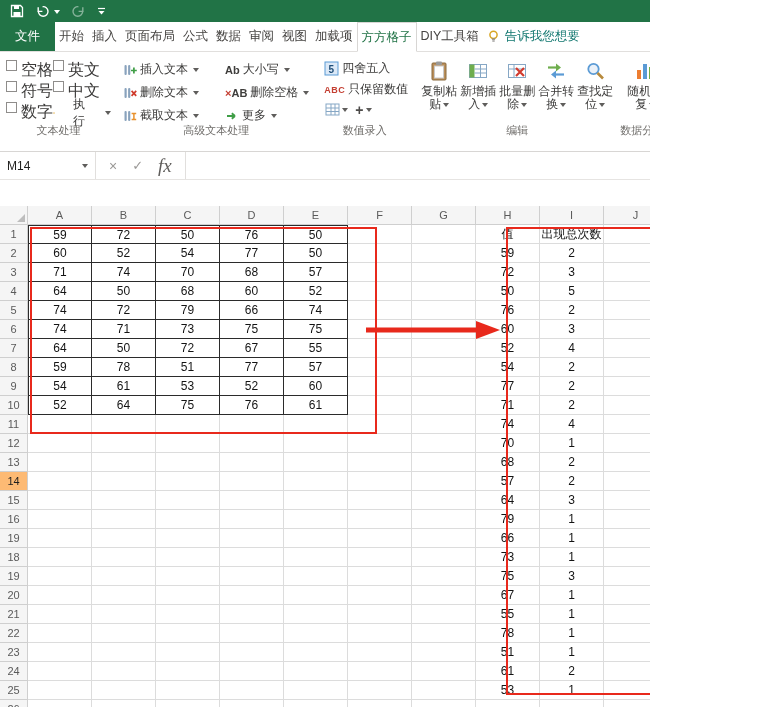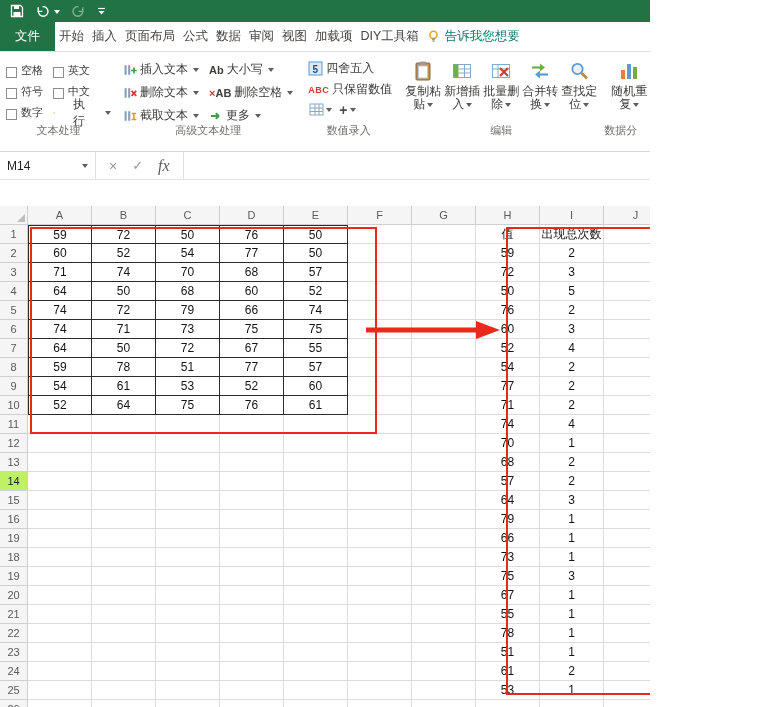--- a/index.html
+++ b/index.html
@@ -26,26 +26,26 @@
 
   
   .ribbon { height:100px; background:#fff; border-bottom:1px solid #d8d6d4; display:flex; align-items:stretch; overflow:hidden; }
   .group { position:relative; padding:3px 6px 15px; }
   .group.flex1 { flex:1; }
   .group-label { position:absolute; bottom:13px; left:0; right:0; text-align:center; font-size:11px; color:#6f6d6a; white-space:nowrap; }
   .group-label.right { text-align:left; padding-right:16px; }
   .sep { width:1px; background:#e4e2e0; margin:4px 0; }
 
   .cb-grid { display:grid; grid-template-columns:47px 58px; grid-auto-rows:21px; align-items:center; padding-top:5px; }
-  .cb { display:flex; align-items:flex-end; gap:4px; font-size:11px; color:#3b3a39; cursor:pointer; }
+  .cb { display:flex; align-items:flex-start; gap:4px; font-size:16px; color:#3b3a39; cursor:pointer; }
   .cb .box { width:11px; height:11px; border:1px solid #8f8d8b; background:#fff; flex:none; }
   .run-btn { display:flex; align-items:center; gap:18px; font-size:12px; color:#3b3a39; cursor:pointer; }
 
   .adv-grid { display:grid; grid-auto-flow:column; grid-template-rows:repeat(3,23px);
-              grid-template-columns:auto auto; column-gap:10px; align-items:center; padding-top:3px;text-align:right; }
+              grid-template-columns:auto auto; column-gap:26px; align-items:center; padding-top:3px;text-align:right; }
   .sm-btn { display:flex; align-items:center; gap:3px; font-size:12px; color:#3b3a39; white-space:nowrap; cursor:pointer; }
   .ic-text { font-weight:bold; font-size:11px; color:#3f3e3c; }
   .ic-text .red { color:#c43e31; }
   .ic-text.abc { font-size:9px; color:#c43e31; letter-spacing:.5px; }
 
   .num-wrap { display:flex; padding-top:1px; }
   .bigbtn { display:flex; flex-direction:column; align-items:center; width:38px; padding-top:4px; cursor:pointer; flex:none; }
   .bigbtn .lbl { font-size:12px; line-height:13px; text-align:center; color:#3b3a39; width:40px; margin-top:3px; }
   .bigbtn .lbl.narrow { width:26px; }
   .num-col { display:flex; flex-direction:column; gap:4px; padding-top:4px; margin-left:3px; }
@@ -55,37 +55,37 @@
 
   .big-row { display:flex; align-items:flex-start; padding-top:1px; gap:1px; width:100%; }
   .cut-col { display:flex; flex-direction:column; gap:5px; padding-top:5px; margin-left:auto; margin-right:-7px; }
 
   
   .formula-row { height:28px; display:flex; align-items:stretch; background:#fff; border-bottom:1px solid #e6e4e2; }
   .name-box { width:96px; display:flex; align-items:center; justify-content:space-between; padding:0 7px; font-size:12px; color:#1f1e1d; border-right:1px solid #e1dfdd; cursor:pointer; }
   .fx-btns { display:flex; align-items:center; gap:15px; padding:0 13px; border-right:1px solid #e1dfdd; }
   .fx-x { font-size:14px; color:#9a9896; cursor:pointer; }
   .fx-check { font-size:13px; color:#9a9896; cursor:pointer; }
-  .fx-fx { font-family:"Liberation Serif", serif; font-style:italic; font-size:16px; color:#5f5d5b; cursor:pointer; }
+  .fx-fx { font-family:"Liberation Serif", serif; font-style:italic; font-size:19px; color:#5f5d5b; cursor:pointer; }
   .formula-input { flex:1; cursor:text; }
   .gap { height:26px; background:#fff; }
 
   
   .sheet { position:relative; height:501px; overflow:hidden; }
   .col-row { display:flex; height:19px; }
   .corner { width:28px; height:19px; background:#f5f5f5; border-right:1px solid #cfcfcf; border-bottom:1px solid #cfcfcf; position:relative; flex:none; }
   .corner::after { content:""; position:absolute; right:2px; bottom:2px; width:0; height:0;
                    border-left:8px solid transparent; border-bottom:8px solid #bdbdbd; }
   .col-h { width:64px; height:19px; background:#f5f5f5; border-right:1px solid #cfcfcf; border-bottom:1px solid #cfcfcf;
            font-size:11px; color:#5a5a5a; display:flex; align-items:center; justify-content:center; flex:none; }
   .col-h.filler { flex:1; }
   .grid-row { display:flex; height:19px; }
   .row-h { width:28px; background:#f5f5f5; border-right:1px solid #cfcfcf; border-bottom:1px solid #cfcfcf;
            font-size:11px; color:#5a5a5a; display:flex; align-items:center; justify-content:center; flex:none; }
-  .row-h.active { background:#bef264; color:#1f1e1d; }
+  .row-h.active { background:#fdba74; color:#1f1e1d; }
   .cell { width:64px; background:#fff; border-right:1px solid #dcdcdc; border-bottom:1px solid #dcdcdc;
           font-size:12px; color:#141414; display:flex; align-items:center; justify-content:center; white-space:nowrap; flex:none; }
   .cell.filler { flex:1; }
   .cell.boxed { border-right-color:#2b2b2b; border-bottom-color:#2b2b2b; }
   .cell.boxed.bt { border-top:1px solid #2b2b2b; }
   .cell.boxed.bl { border-left:1px solid #2b2b2b; }
 
   
   .anno-box { position:absolute; border:2px solid #e8291c; pointer-events:none; }
   #anno-left  { left:30px;  top:21px; width:347px; height:207px; }
@@ -151,20 +151,23 @@
       </div>
       <div class="tab">
         <span>审阅</span>
       </div>
       <div class="tab">
         <span>视图</span>
       </div>
       <div class="tab">
         <span>加载项</span>
       </div>
+      <div class="tab active">
+        <span>方方格子</span>
+      </div>
       <div class="tab">
         <span>DIY工具箱</span>
       </div>
       <div class="tab tellme">
         <svg width="13" height="13" viewBox="0 0 13 13">
           <circle cx="6.5" cy="4.8" r="3.6" fill="none" stroke="#d8a625" stroke-width="1.5"></circle>
           <rect x="4.9" y="8.4" width="3.2" height="1.4" fill="#8a8886"></rect>
           <rect x="5.3" y="10.4" width="2.4" height="1.2" fill="#8a8886"></rect>
         </svg>
         <span>告诉我您想要</span>

